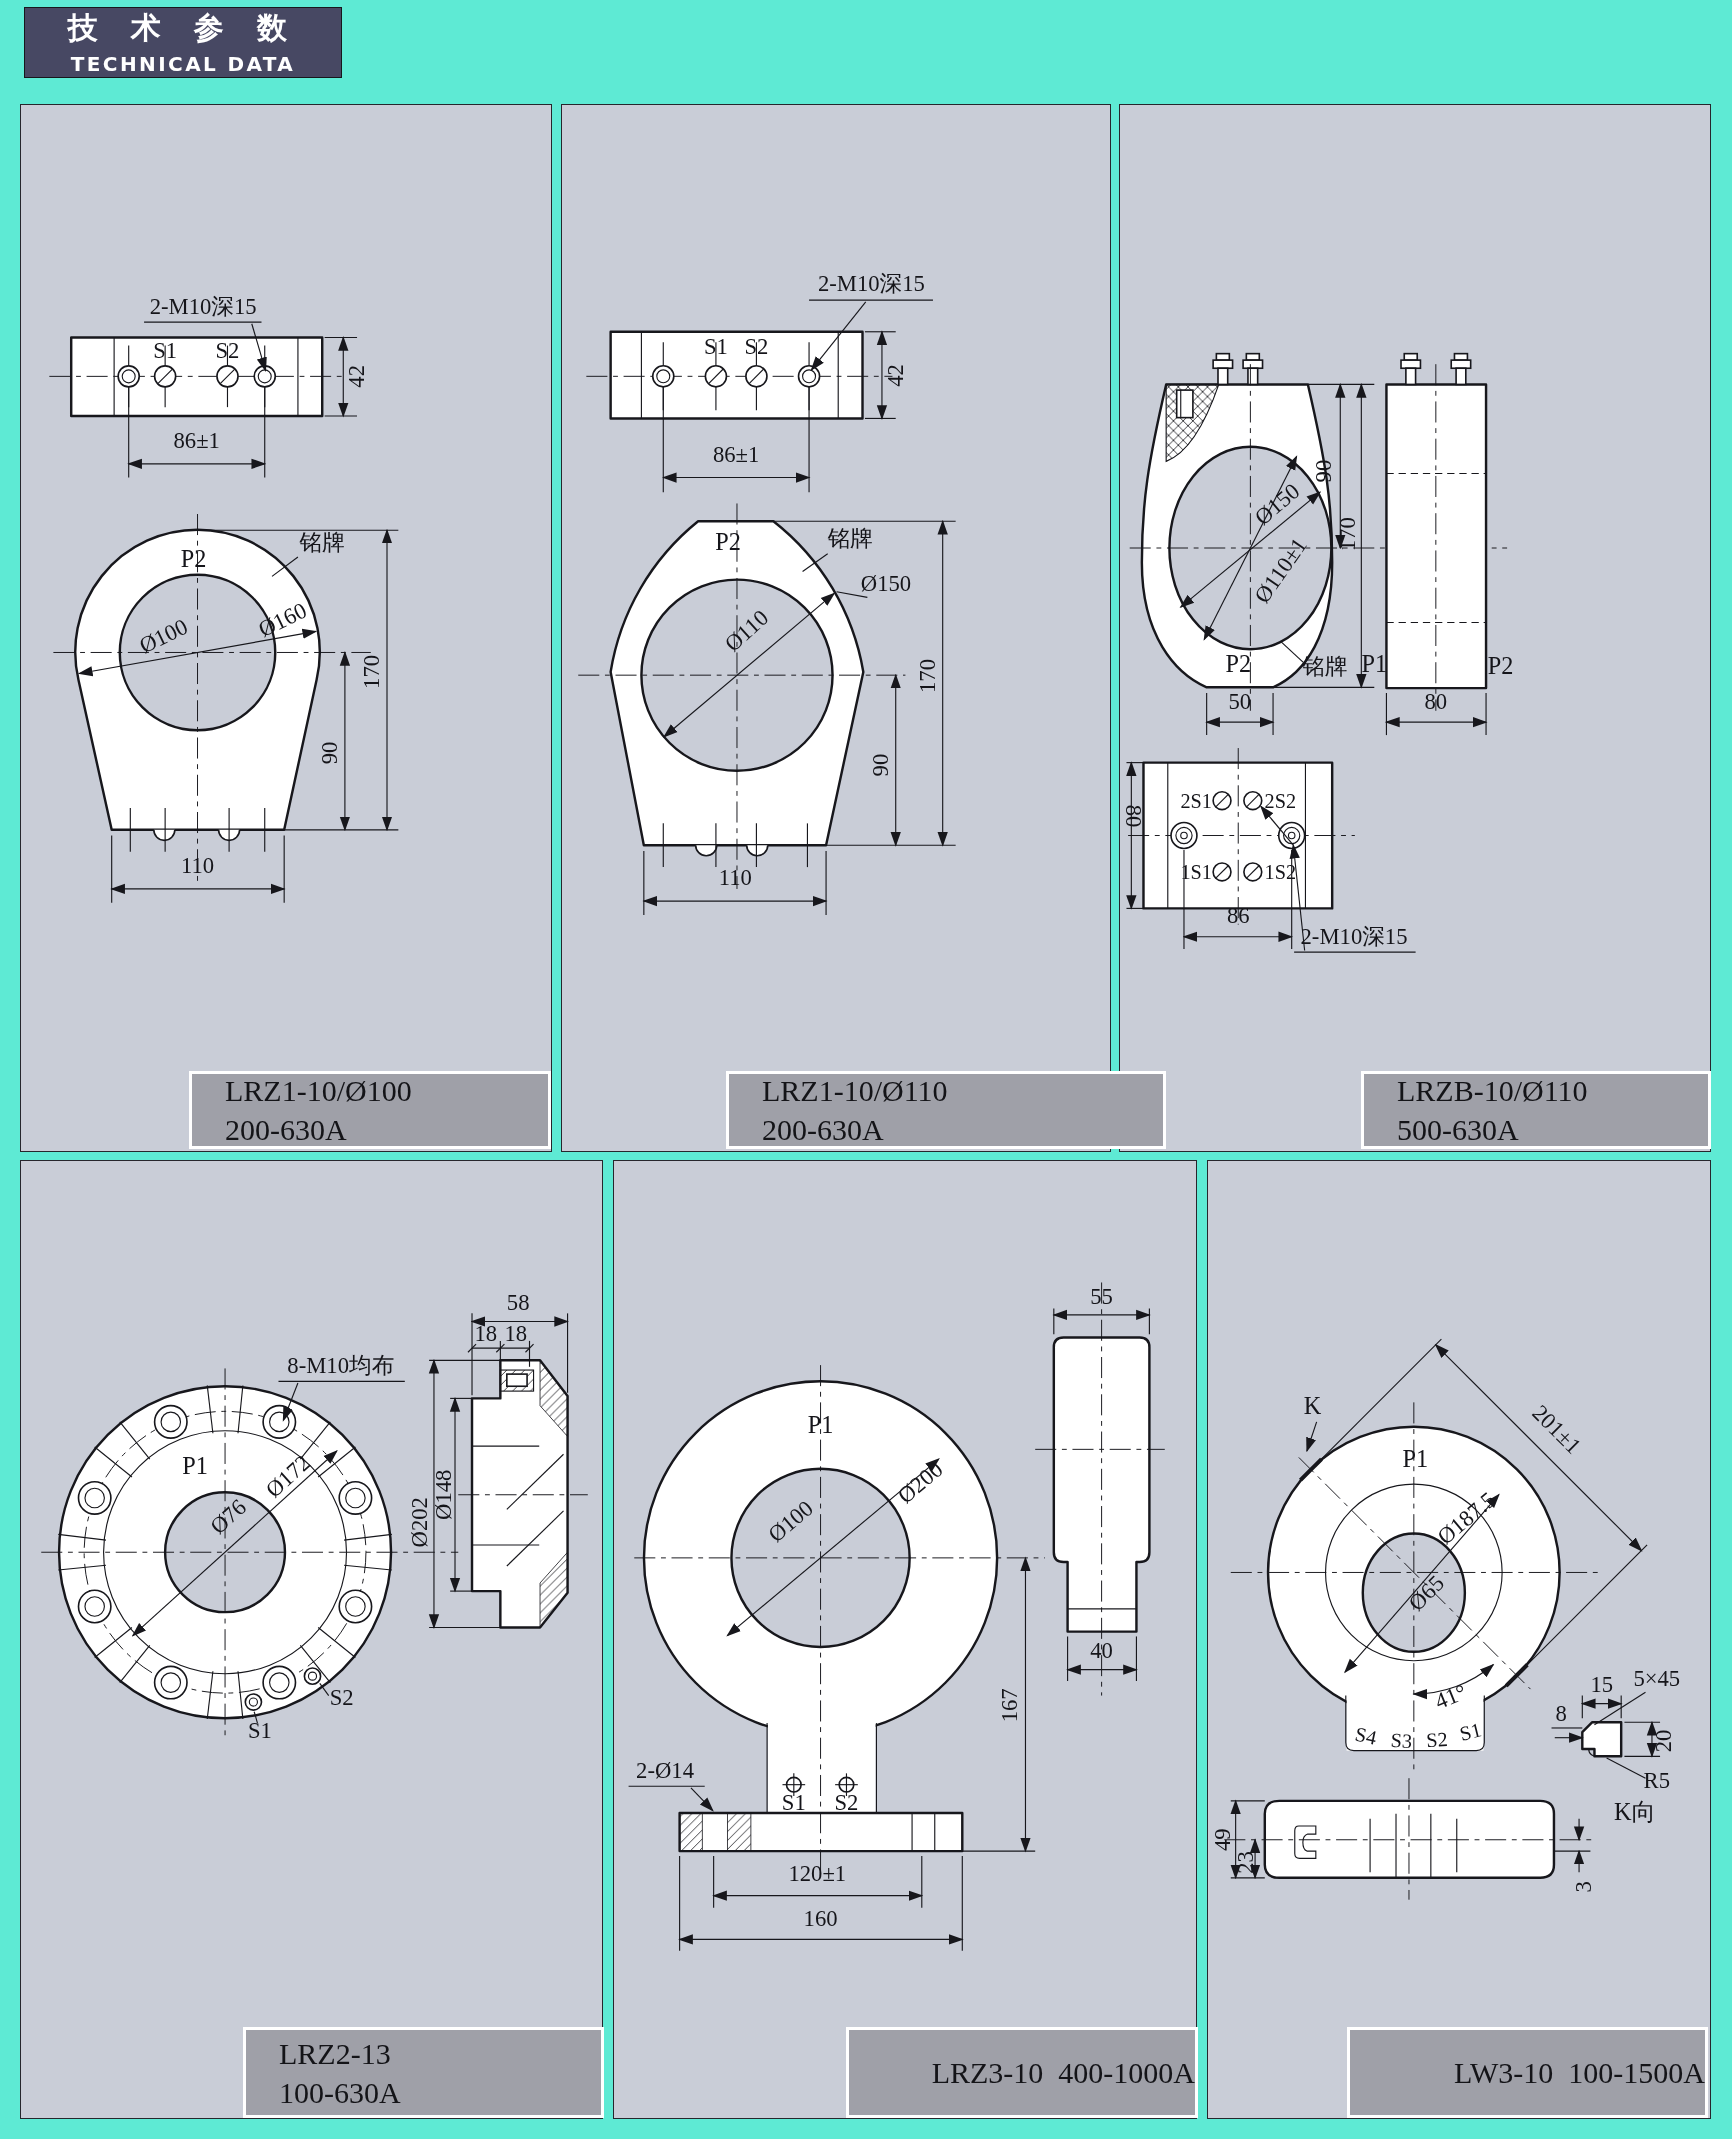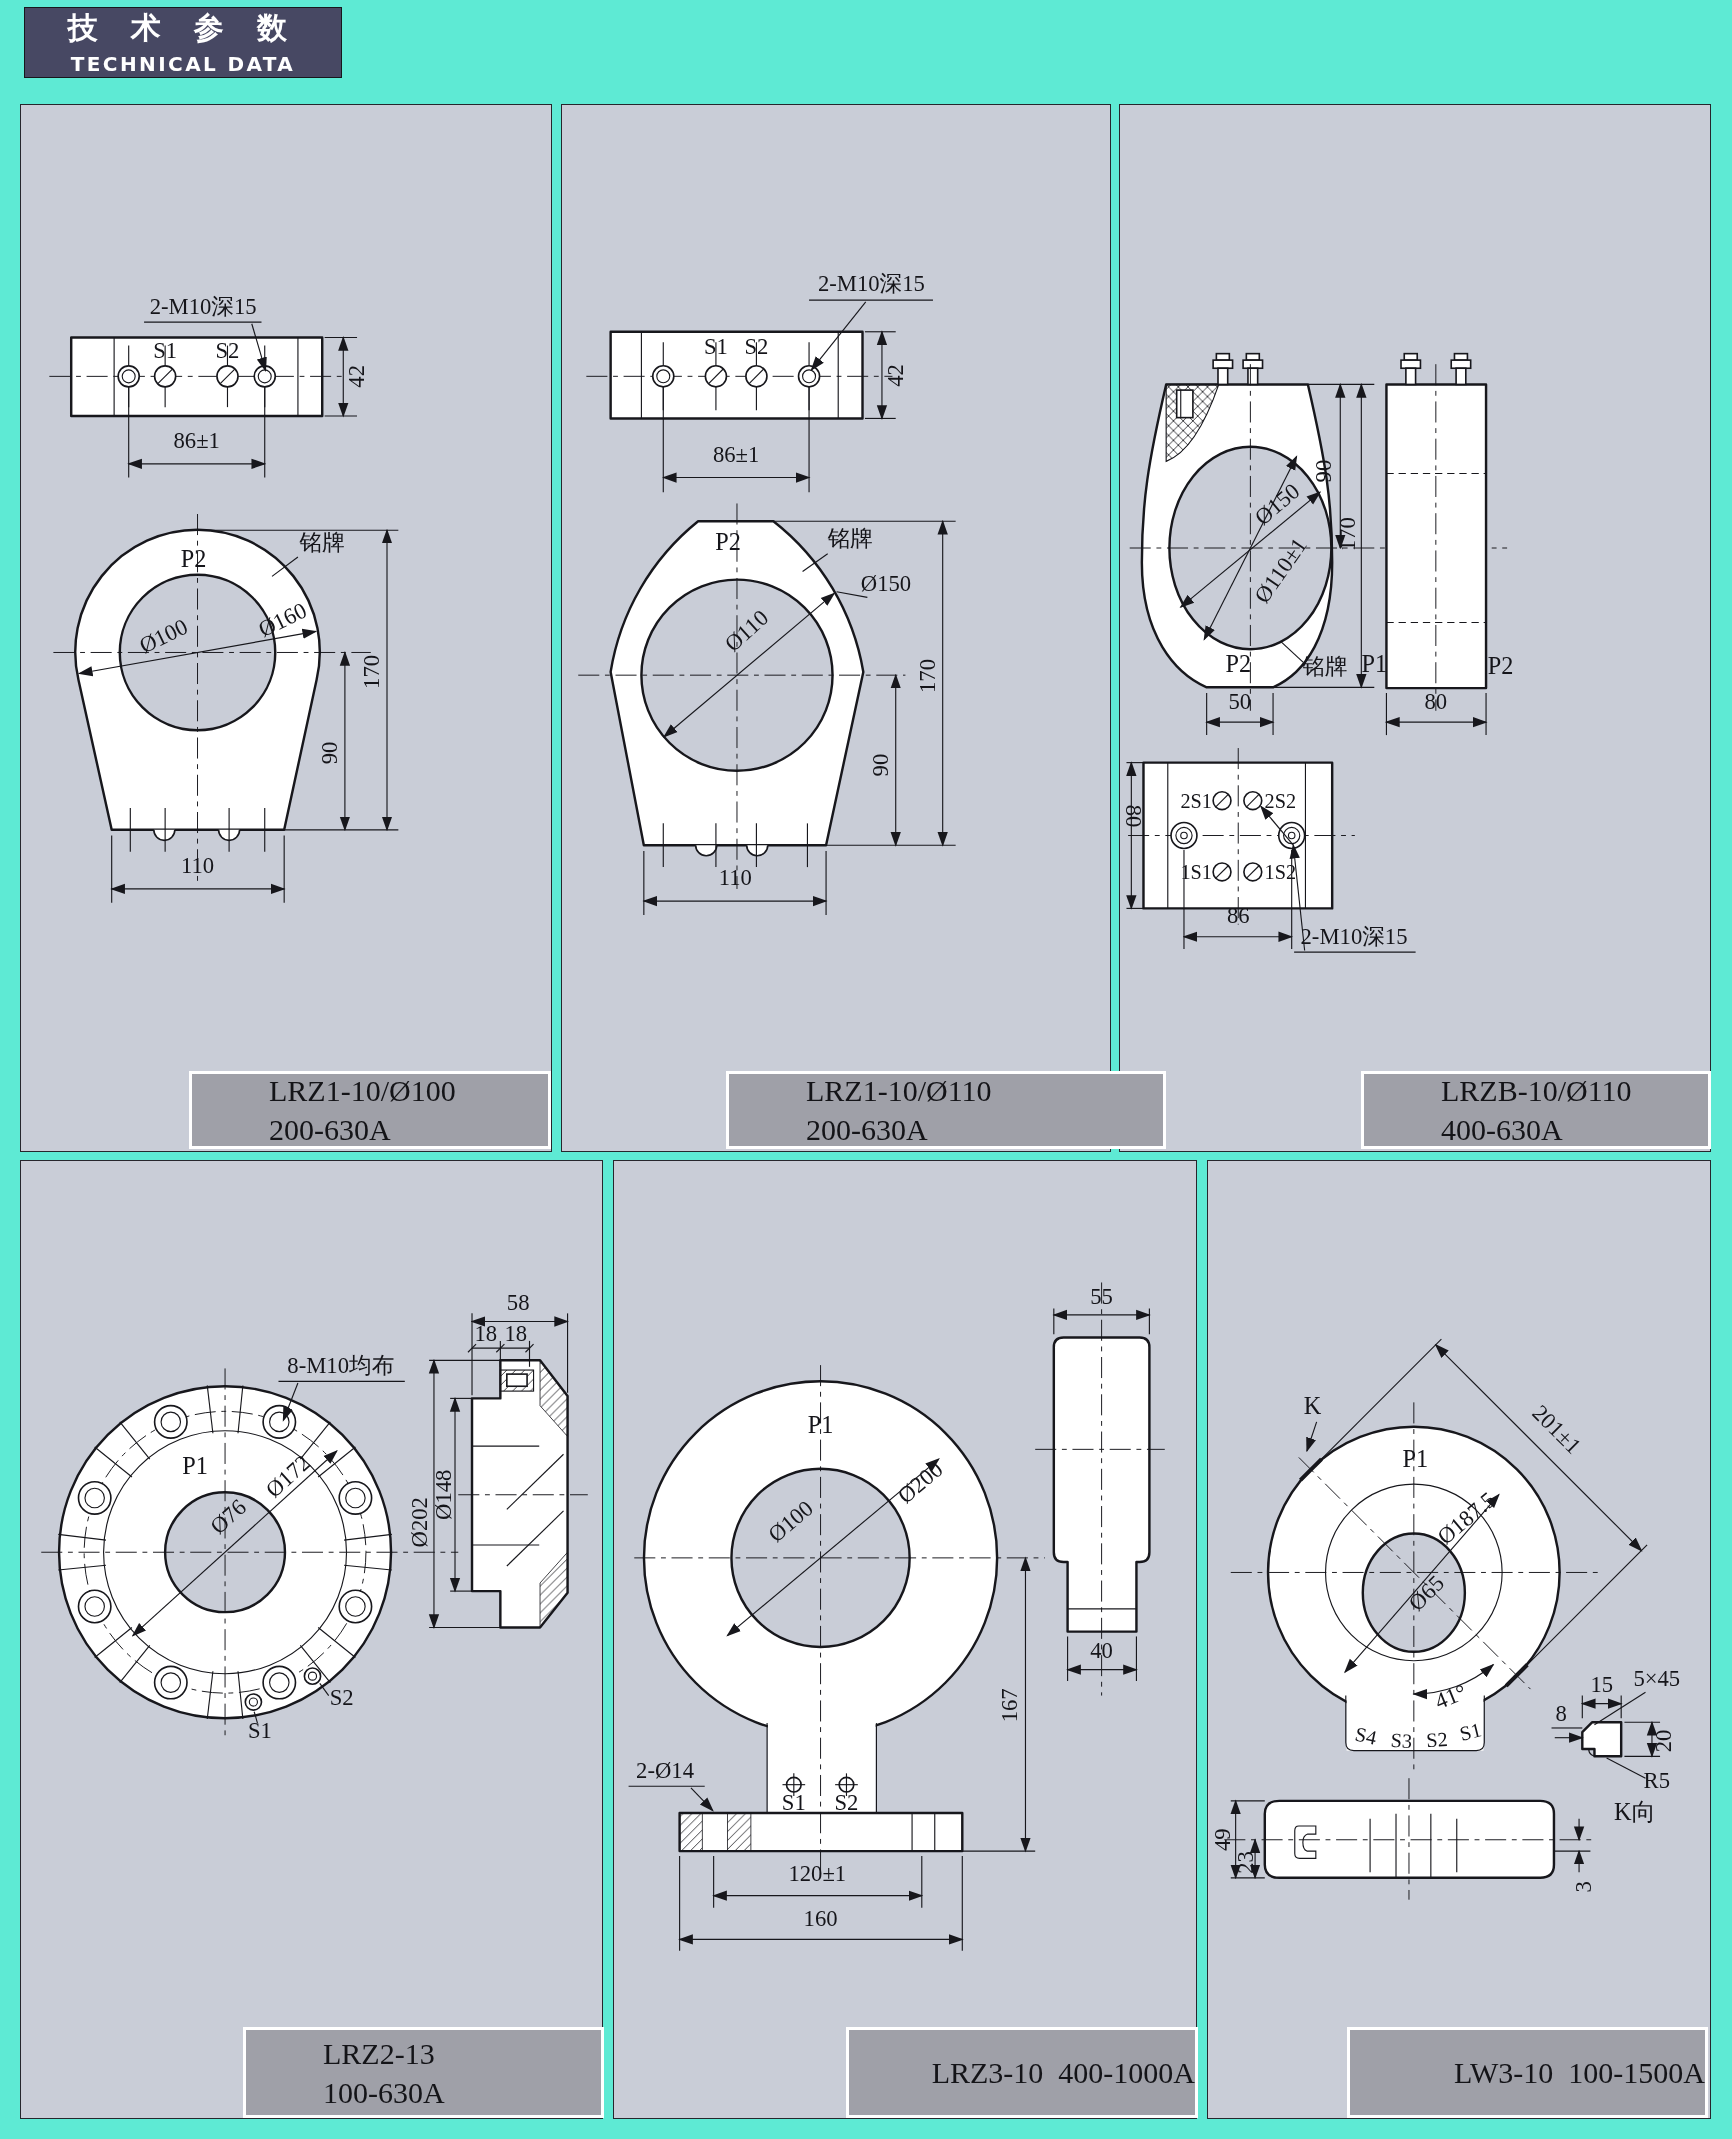--- a/index.html
+++ b/index.html
@@ -8,21 +8,21 @@
   .hdr{position:absolute;left:24px;top:6.5px;width:318px;height:71px;background:#474863;
        border:1.6px solid #17171c;box-sizing:border-box;display:flex;flex-direction:column;
        align-items:center;justify-content:center;color:#fff;
        font-family:"DejaVu Sans","Liberation Sans",sans-serif;}
   .hdr .cn{font-size:30px;font-weight:bold;letter-spacing:11.3px;white-space:nowrap;}
   .hdr .en{font-size:20px;font-weight:bold;letter-spacing:2.4px;margin-top:3px;white-space:nowrap;}
   .panel{position:absolute;background:#c9cdd7;border:1.6px solid #26262c;box-sizing:border-box;}
   .plabel{position:absolute;background:#9fa0a8;border:3.2px solid #ffffff;box-sizing:border-box;
           display:flex;flex-direction:column;justify-content:center;color:#141418;
           font-size:30px;line-height:1.3;}
-  .plabel.indent{padding-left:77px;}
+  .plabel.indent{padding-left:33px;}
   .plabel.center{align-items:flex-end;text-align:center;}
   svg{position:absolute;left:0;top:0;}
   svg text{font-family:"Liberation Serif","DejaVu Serif",serif;fill:#15151a;font-size:28px;text-anchor:middle;}
   svg text.t26{font-size:25px;}
   svg text.t30{font-size:30px;}
   .ol{fill:#ffffff;stroke:#17171c;stroke-width:3;stroke-linejoin:round;}
   .olb{fill:#c9cdd7;stroke:#17171c;stroke-width:3;}
   .olw{fill:#ffffff;stroke:#17171c;stroke-width:2;}
   .tn{fill:none;stroke:#17171c;stroke-width:1.4;}
   .cl{fill:none;stroke:#17171c;stroke-width:1.2;stroke-dasharray:26 7 6 7;}
@@ -542,21 +542,21 @@
   <div class="plabel indent" style="left:189px;top:1071px;width:362px;height:78px;">
     <div>LRZ1-10/Ø100</div>
     <div>200-630A</div>
   </div>
   <div class="plabel indent" style="left:726px;top:1071px;width:440px;height:78px;">
     <div>LRZ1-10/Ø110</div>
     <div>200-630A</div>
   </div>
   <div class="plabel indent" style="left:1361px;top:1071px;width:350px;height:78px;">
     <div>LRZB-10/Ø110</div>
-    <div>400-630A</div>
+    <div>500-630A</div>
   </div>
   <div class="plabel indent" style="left:243px;top:2027px;width:361px;height:91px;">
     <div>LRZ2-13</div>
     <div>100-630A</div>
   </div>
   <div class="plabel center" style="left:846px;top:2027px;width:352px;height:91px;">
     <div>LRZ3-10&nbsp;&nbsp;400-1000A</div>
   </div>
   <div class="plabel center" style="left:1347px;top:2027px;width:361px;height:91px;">
     <div>LW3-10&nbsp;&nbsp;100-1500A</div>

